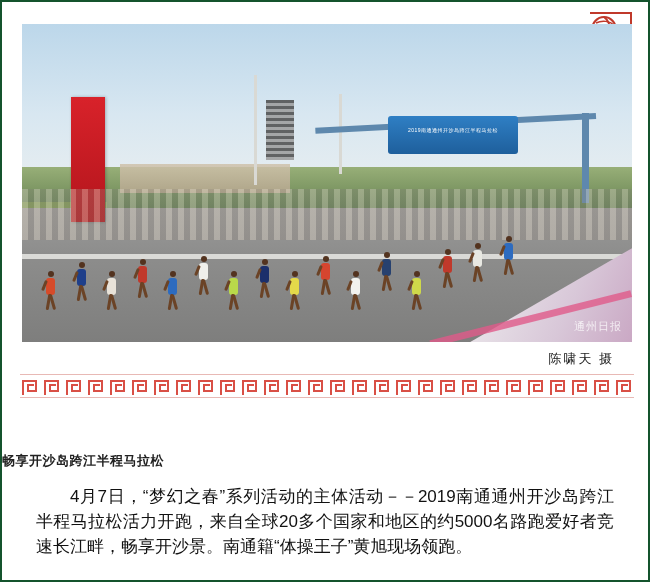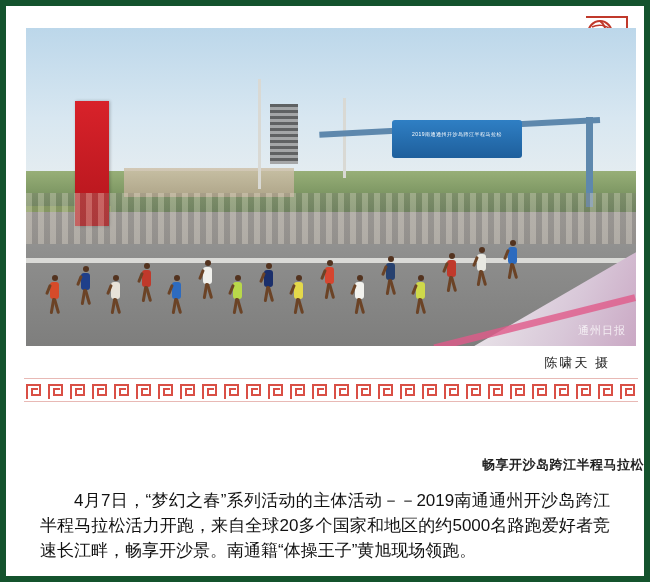--- a/index.html
+++ b/index.html
@@ -11,21 +11,21 @@
     height: 582px;
     background: #ffffff;
     font-family: "Liberation Sans", sans-serif;
     overflow: hidden;
   }
   .page {
     position: relative;
     width: 650px;
     height: 582px;
     box-sizing: border-box;
-    border: 6px solid #14532d;
+    border: 2px solid #14532d;
     background: #ffffff;
   }
   
   .logo {
     position: absolute;
     top: 8px;
     right: 14px;
     width: 52px;
     height: 46px;
   }
@@ -262,21 +262,21 @@
     text-align: center;
     font-size: 17px;
     font-weight: bold;
     color: #111111;
     letter-spacing: 1px;
   }
   .subhead {
     position: absolute;
     left: 0; right: 0;
     top: 450px;
-    text-align: right;
+    text-align: left;
     font-size: 13px;
     font-weight: bold;
     color: #222222;
     letter-spacing: .5px;
   }
   .body-text {
     position: absolute;
     left: 34px;
     right: 34px;
     top: 482px;

